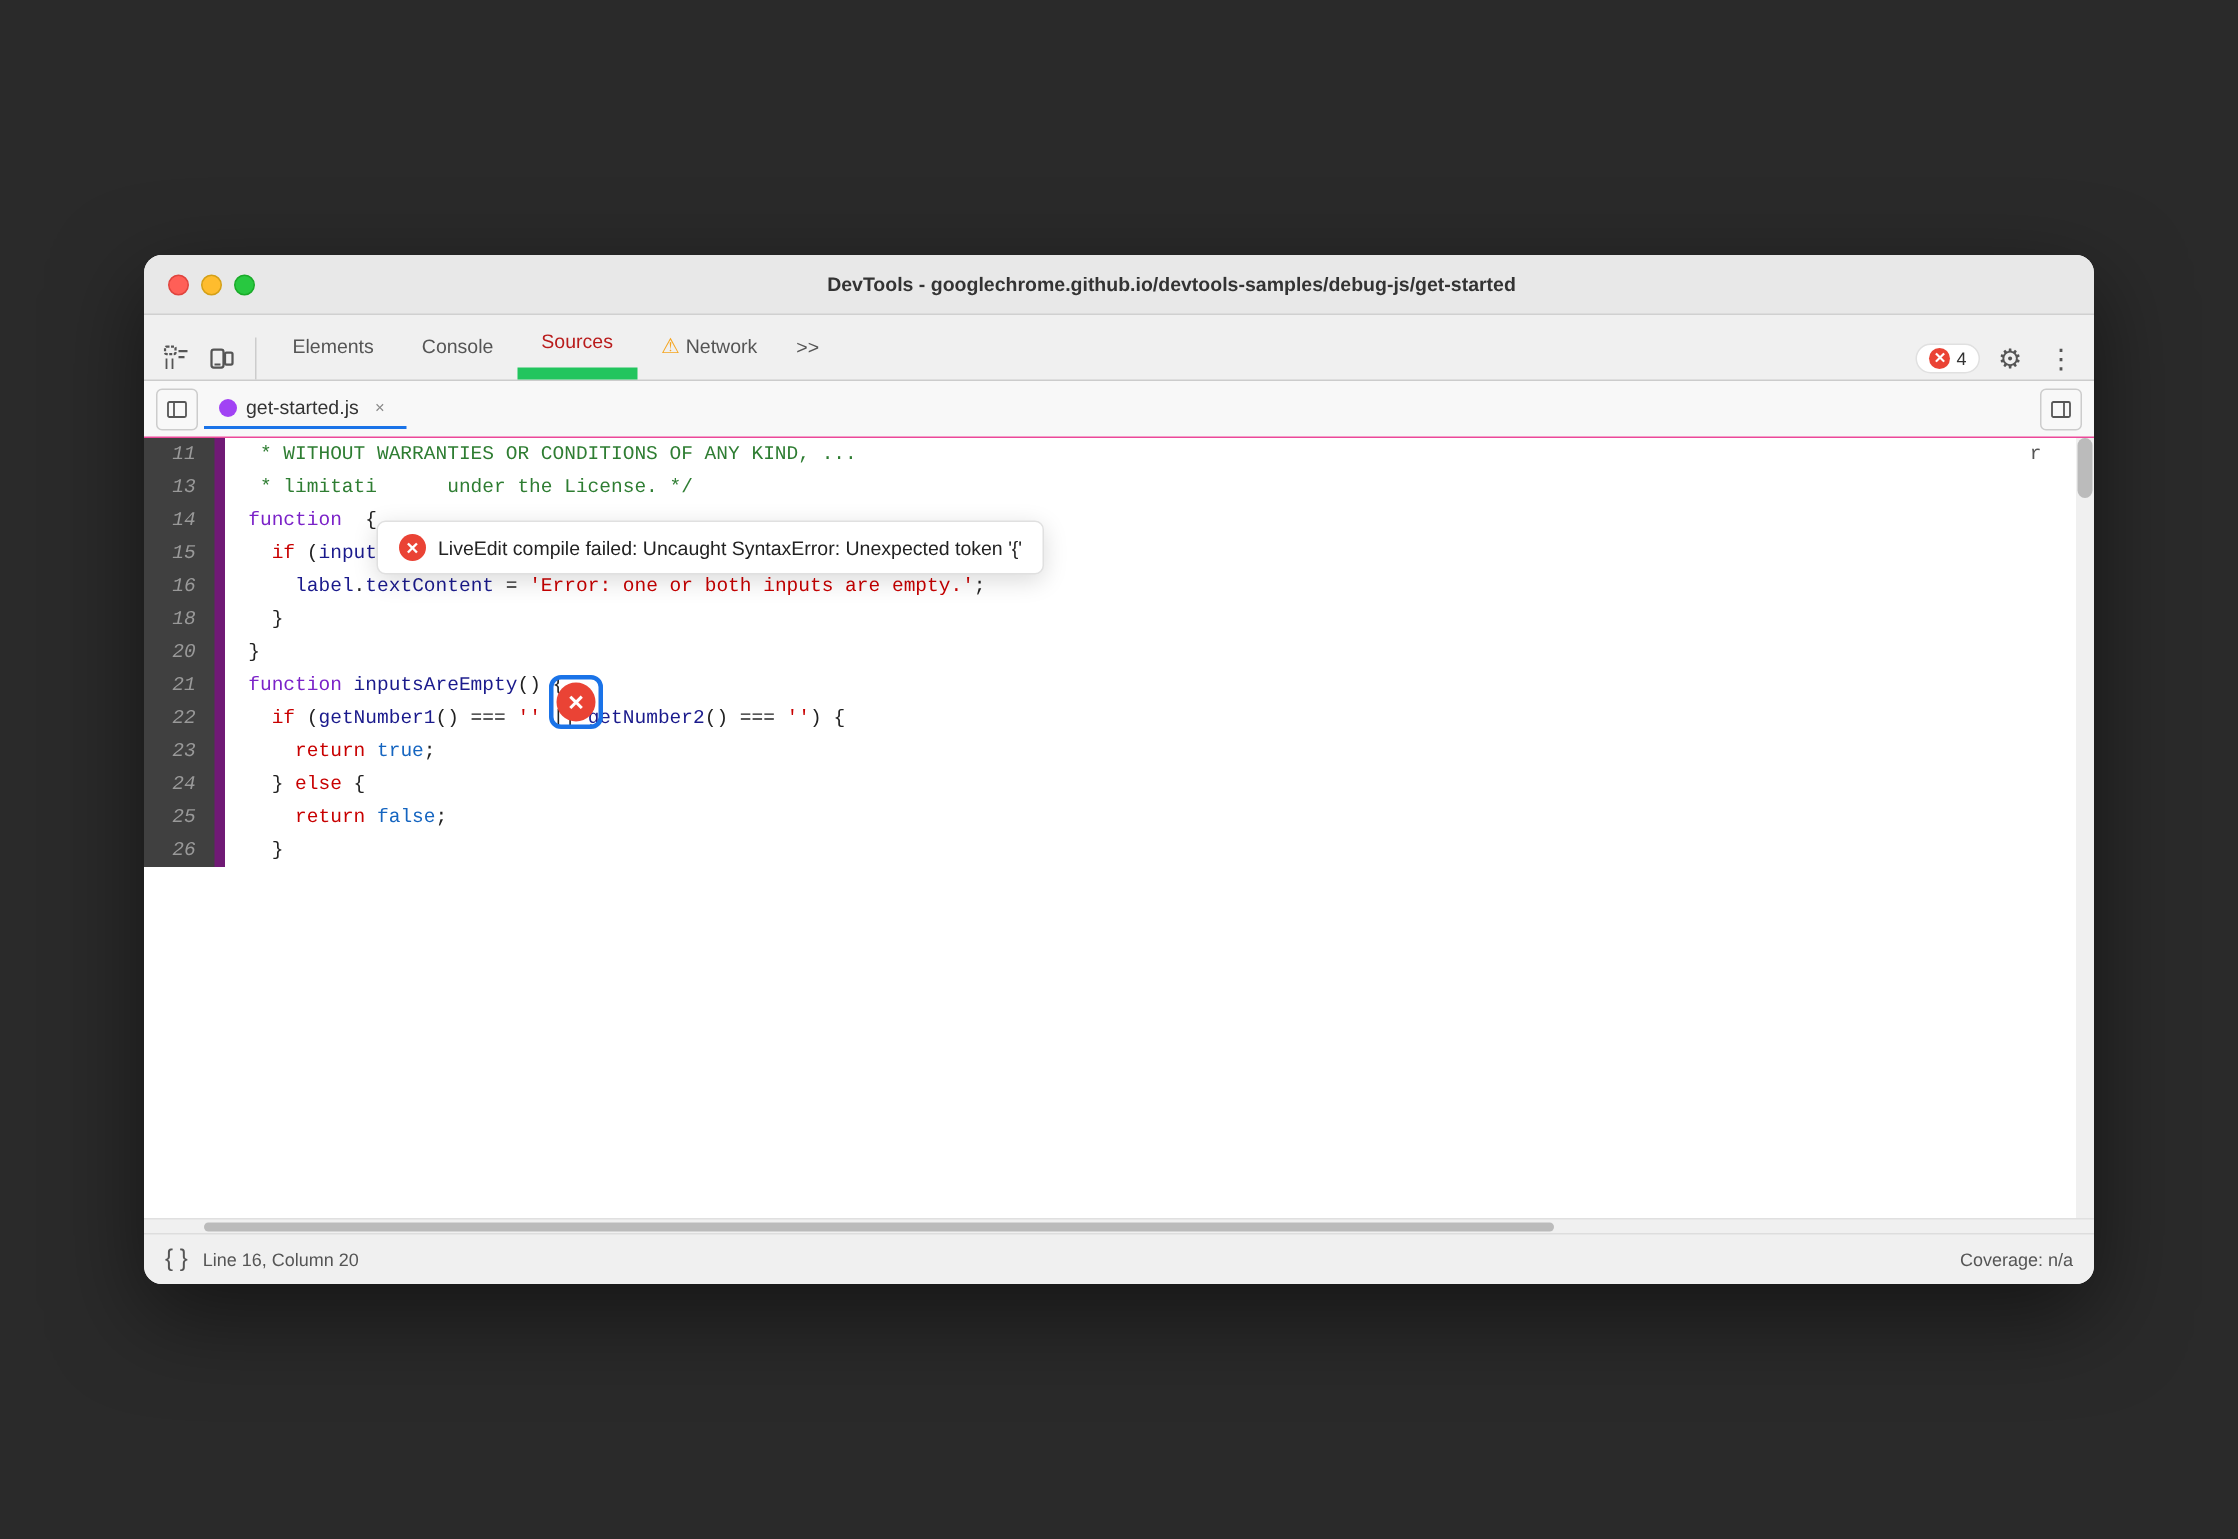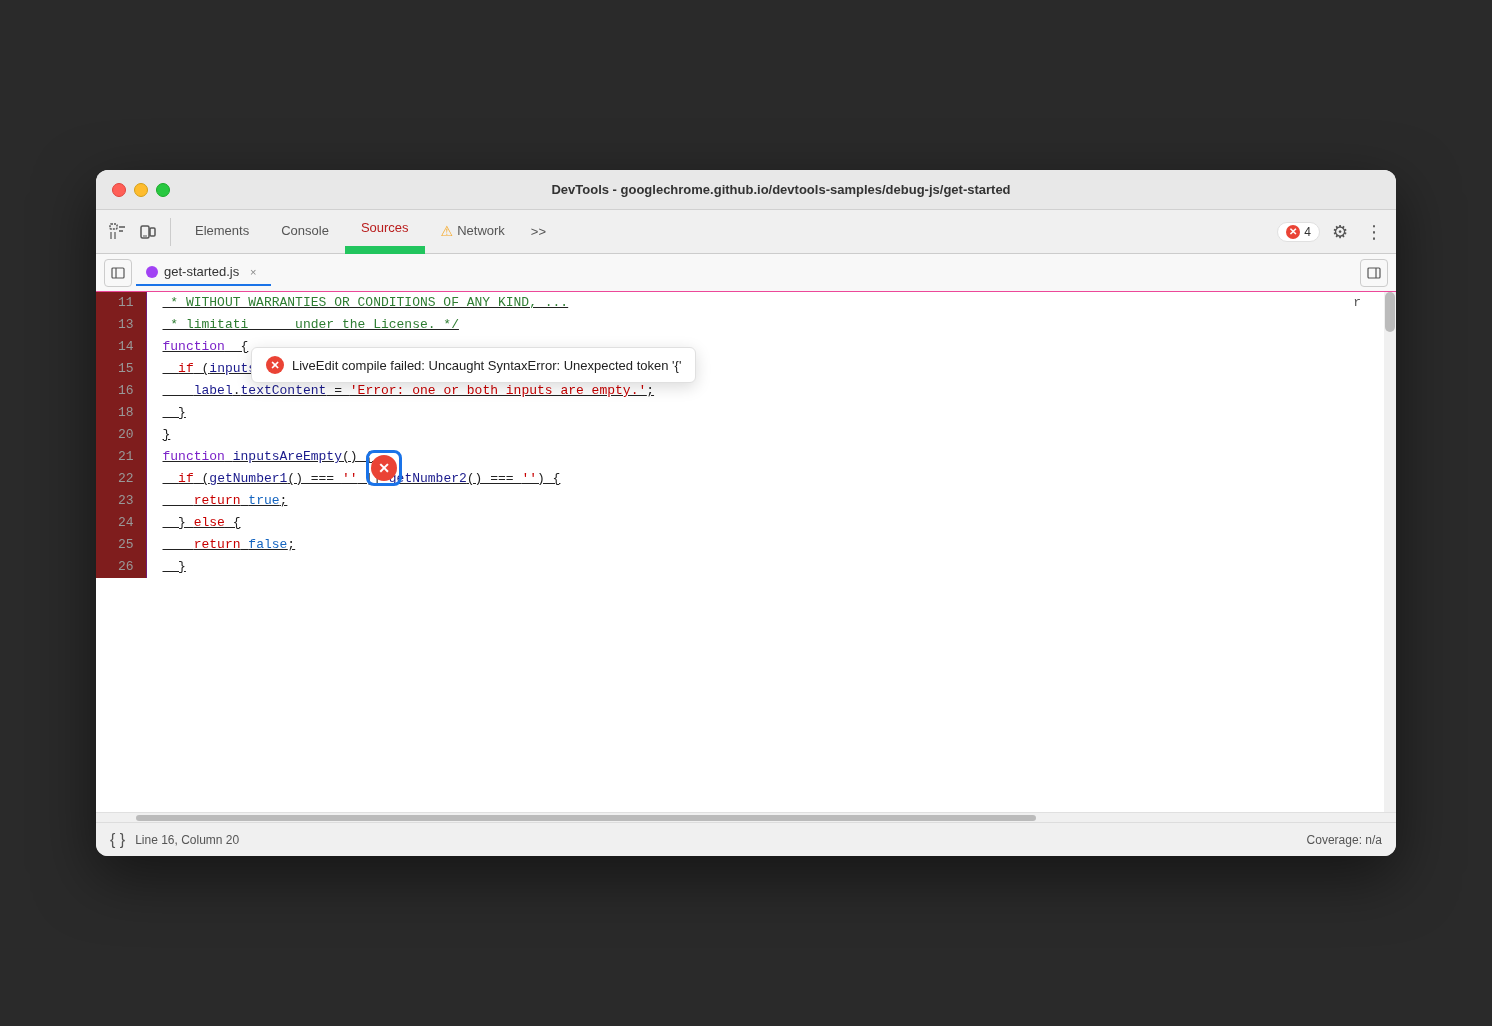--- a/index.html
+++ b/index.html
@@ -44,21 +44,21 @@
       font-weight: 600;
       color: #333;
       flex: 1;
       text-align: center;
     }
     
     .devtools-tabs {
       background: #f0f0f0;
       border-bottom: 1px solid #ccc;
       display: flex;
-      align-items: center;
+      align-items: flex-end;
       padding: 0 8px;
       height: 44px;
     }
     .devtools-toolbar-icons {
       display: flex;
       align-items: center;
       gap: 2px;
       margin-right: 8px;
       padding-right: 8px;
       border-right: 1px solid #ccc;
@@ -240,28 +240,28 @@
       min-width: 900px;
     }
     .line-num {
       width: 50px;
       min-width: 50px;
       text-align: right;
       padding: 0 12px 0 0;
       color: #999;
       user-select: none;
       vertical-align: top;
-      background: #7f1d1d;
-      border-right: 1px solid #701a75;
+      background: #404040;
+      border-right: 7px solid #701a75;
+      font-style: italic;
     }
     .line-code {
       padding: 0 15px 0 16px;
       white-space: pre;
       color: #222;
-      text-decoration: underline;
     }
     
     .kw { color: #c80000; font-weight: normal; } 
     .kw2 { color: #7b22c8; } 
     .str { color: #c80000; } 
     .cmt { color: #2e7d32; }
     
     .error-tooltip {
       position: absolute;
       top: 55px;

